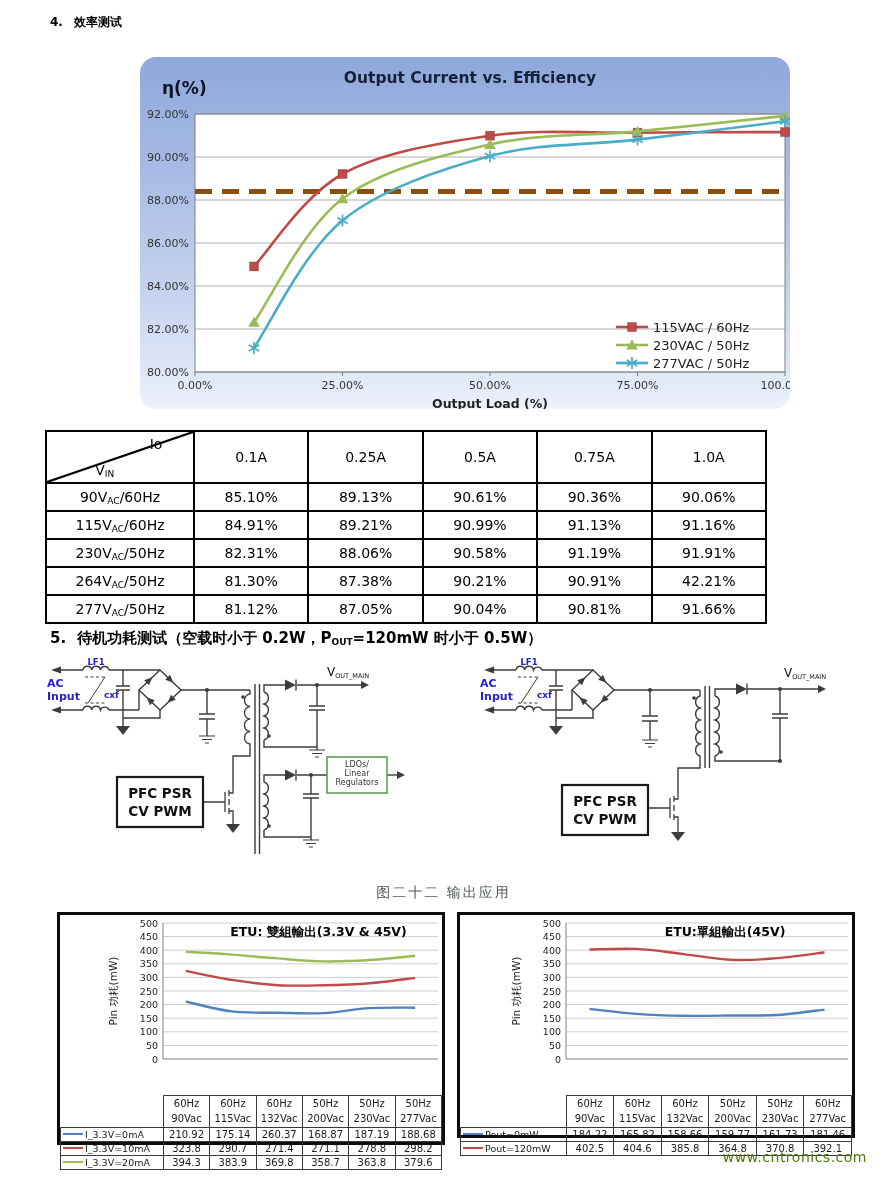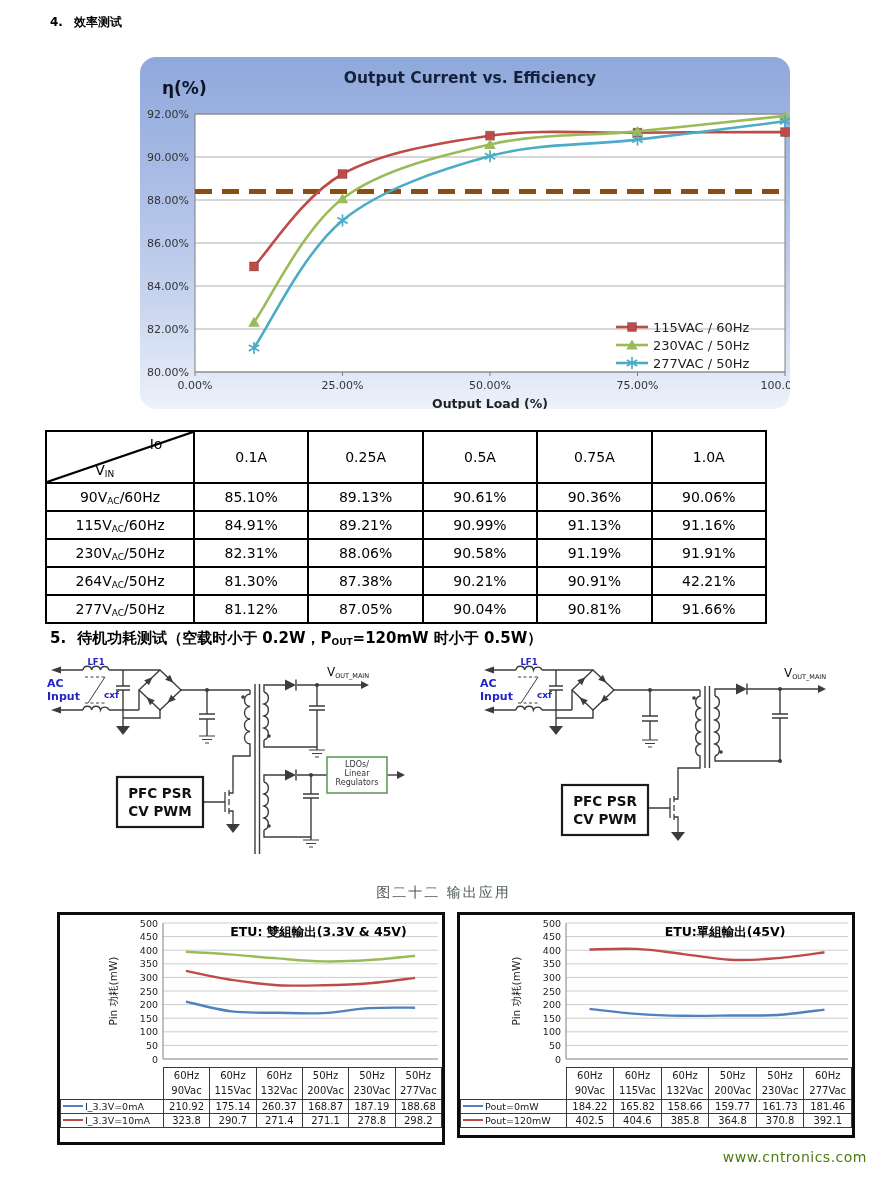--- a/index.html
+++ b/index.html
@@ -32,21 +32,21 @@
 
   
   .diagram { position: absolute; top: 656px; }
   .caption { position: absolute; left: 0; top: 884px; width: 887px; text-align: center;
     font-size: 14px; color: #4c5a4f; letter-spacing: 2px; }
 
   
   .mini-box { position: absolute; top: 912px; border: 3px solid #0c0c0c; background: #fff; }
   .mini-box .chart-area { position: relative; height: 152px; }
   .mini-box .chart-area svg { display: block; width: 100%; height: 152px; }
-  table.mini { width: 100%; border-collapse: collapse; table-layout: fixed; font-size: 10px; color: #1a1a1a; }
+  table.mini { width: 100%; border-collapse: collapse; table-layout: fixed; font-size: 10px; color: #1a1a1a; margin-top: 28px; }
   table.mini th, table.mini td { border: 1px solid #3a3a3a; font-weight: normal; text-align: center; }
   table.mini thead th { line-height: 1.45; padding: 1px 0; }
   table.mini tbody th { text-align: left; padding-left: 2px; white-space: nowrap; font-size: 9.5px; }
   table.mini tbody td { height: 14px; }
   .swatch { display: inline-block; width: 20px; border-top: 2px solid #000; vertical-align: 3px; margin-right: 2px; }
 
   .watermark { position: absolute; right: 20px; top: 1149px; font-size: 14px; color: #4d7c0f; letter-spacing: 0.5px; }
 </style>
 </head>
 <body>
@@ -412,20 +412,29 @@
           </tr>
           <tr>
             <th><span class="swatch" style="border-top-color: rgb(190, 75, 72);"></span><span>I_3.3V=10mA</span></th>
             <td>323.8</td>
             <td>290.7</td>
             <td>271.4</td>
             <td>271.1</td>
             <td>278.8</td>
             <td>298.2</td>
           </tr>
+          <tr>
+            <th><span class="swatch" style="border-top-color: rgb(155, 187, 89);"></span><span>I_3.3V=20mA</span></th>
+            <td>394.3</td>
+            <td>383.9</td>
+            <td>369.8</td>
+            <td>358.7</td>
+            <td>363.8</td>
+            <td>379.6</td>
+          </tr>
         </tbody>
       </table>
   </div>
 
   <div class="mini-box" style="left:457px; width:398px; height:226px;">
     <div class="chart-area">
       <svg id="mini2" viewBox="0 0 392 152" preserveAspectRatio="none">
           <line x1="106" y1="144" x2="388" y2="144" stroke="#808080" stroke-width="1"></line>
           <text x="101" y="147.5" text-anchor="end" font-size="9.5" fill="#222">0</text>
           <line x1="106" y1="130.4" x2="388" y2="130.4" stroke="#cdcdcd" stroke-width="1"></line>

